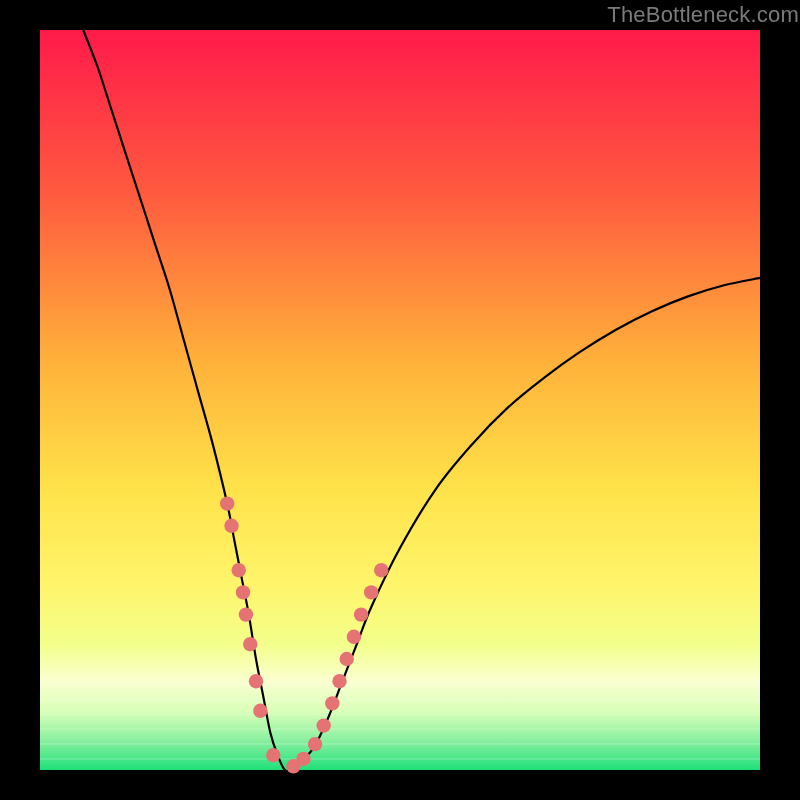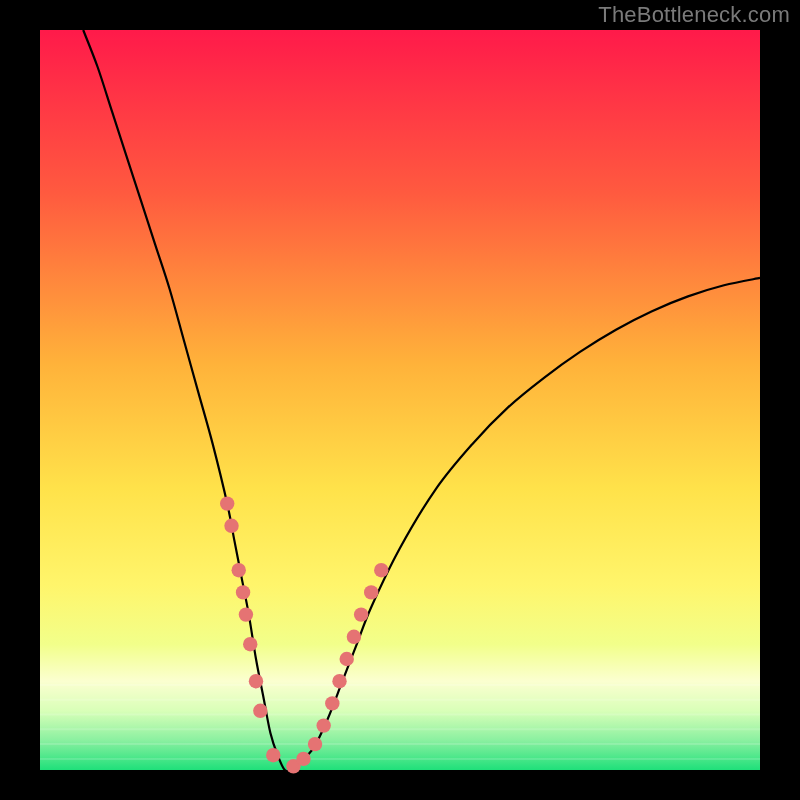--- a/index.html
+++ b/index.html
@@ -13,21 +13,21 @@
   }
   .stage {
     position: relative;
     width: 800px;
     height: 800px;
     background: #000;
   }
   .watermark {
     position: absolute;
     top: 2px;
-    right: 10px;
+    right: 1px;
     color: #7a7a7a;
     font-size: 22px;
     font-weight: 400;
     letter-spacing: 0.2px;
     z-index: 5;
     user-select: none;
   }
   svg {
     position: absolute;
     left: 0;

